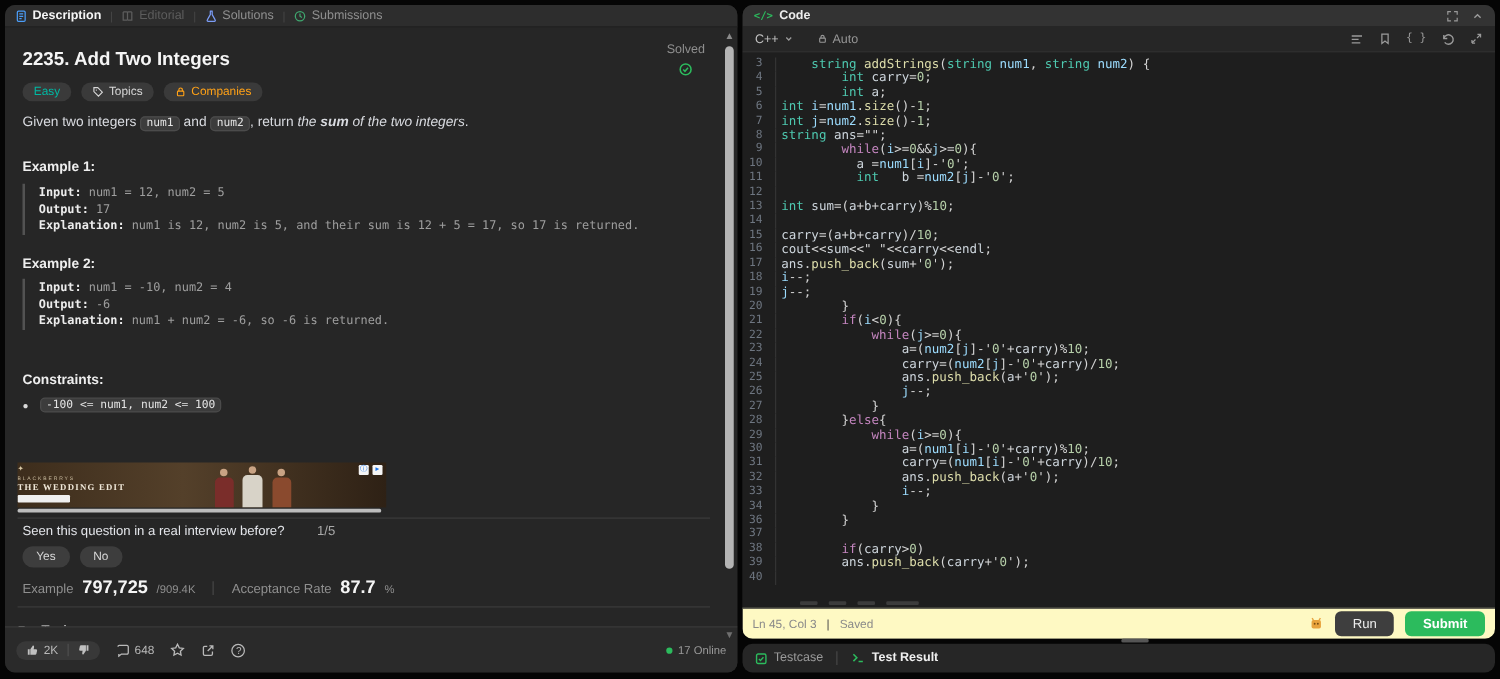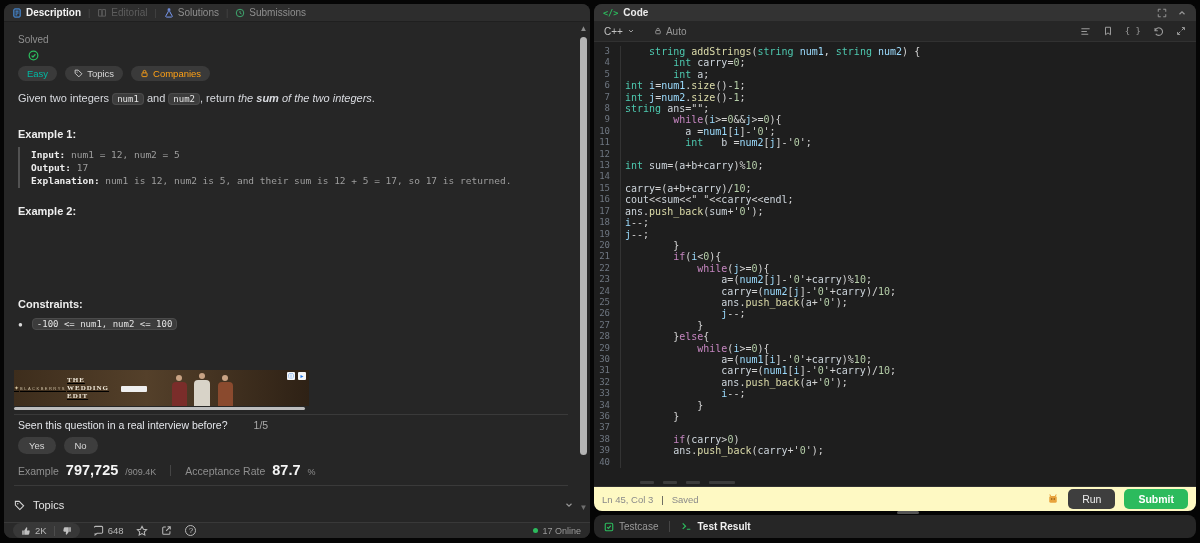--- a/index.html
+++ b/index.html
@@ -26,40 +26,40 @@
   code.chip, .chip{font-family:"DejaVu Sans Mono",monospace;font-size:9px;background:#3c3c3c;border:1px solid #4b4b4b;border-radius:4px;padding:0 4px;color:#e3e3e3;}
   .exh{font-size:11px;font-weight:bold;color:#eeeeee;}
   .exblock{border-left:2px solid #525252;padding:1px 0 1px 11px;font-family:"DejaVu Sans Mono",monospace;font-size:9.5px;line-height:13px;color:#9e9e9e;white-space:pre-wrap;}
   .exblock b{color:#ececec;}
   .bullet{display:flex;align-items:center;gap:9px;color:#d9d9d9;font-size:10px;}
   .it{font-style:italic;}
   .b{font-weight:bold;}
   .hr{position:absolute;left:10px;right:22px;height:1px;background:#3a3a3a;}
   
   .ad{top:348px;left:10px;width:295px;height:36px;position:absolute;background:linear-gradient(90deg,#3d2d1c 0%,#54402a 45%,#2e2115 100%);overflow:hidden;}
-  .ad-left{position:absolute;left:0;top:0;width:45%;height:100%;display:flex;flex-direction:row;align-items:center;justify-content:center;gap:1px;text-decoration:underline;}
+  .ad-left{position:absolute;left:0;top:0;width:45%;height:100%;display:flex;flex-direction:column;justify-content:center;gap:1px;}
   .ad-brand{font-size:4px;letter-spacing:1.5px;color:#cdbfa3;}
   .ad-title{font-family:"Liberation Serif",serif;font-size:7px;font-weight:bold;color:#f1e9da;letter-spacing:1px;}
   .ad-cta{width:42px;height:6px;background:#efefef;border-radius:1px;margin-top:1px;}
   .ad-logo{font-size:6px;color:#d9c9a6;line-height:5px;}
   .ad-man{position:absolute;bottom:0;border-radius:4px 4px 0 0;}
   .ad-head{position:absolute;border-radius:50%;background:#c9a384;width:6px;height:6px;}
   .ad-ic{position:absolute;top:2px;width:8px;height:8px;background:#f5f5f5;color:#1a73e8;font-size:6px;line-height:8px;text-align:center;border-radius:1px;}
   .ad-bar{position:absolute;top:385px;left:10px;width:291px;height:3px;background:#bdbdbd;border-radius:2px;}
   .survey{top:397px;display:flex;align-items:center;gap:26px;font-size:10.5px;color:#e3e5ea;}
   .survey .prog{color:#a9a9a9;}
   .yn{top:415px;display:flex;gap:8px;}
   .ynbtn{background:#3d3d3d;border:none;color:#d7d7d7;font-size:9.5px;padding:3px 11px;border-radius:11px;cursor:pointer;font-family:inherit;}
   .stats{top:440px;display:flex;align-items:baseline;gap:7px;font-size:10.5px;color:#8f8f8f;}
   .stats .big{font-size:14.5px;font-weight:bold;color:#f5f5f5;}
   .stats .small{font-size:9px;color:#8f8f8f;}
   .vdiv{width:1px;height:11px;background:#454545;align-self:center;margin:0 7px;}
   .topicsrow{top:470px;left:10px;right:16px;display:flex;justify-content:space-between;align-items:center;color:#e3e3e3;font-size:11px;position:absolute;padding-top:7px;}
   .topicsrow .lbl{display:flex;align-items:center;gap:8px;}
-  .lfooter{height:16px;background:#2a2a2a;border-top:1px solid #393939;display:flex;align-items:center;padding:0 9px;gap:13px;flex:none;color:#b9b9b9;}
+  .lfooter{height:37px;background:#2a2a2a;border-top:1px solid #393939;display:flex;align-items:center;padding:0 9px;gap:13px;flex:none;color:#b9b9b9;}
   .likepill{display:flex;align-items:center;background:#383838;border-radius:12px;padding:2px 8px;gap:7px;font-size:9.5px;color:#cfcfcf;}
   .likepill .pdiv{width:1px;height:10px;background:#4d4d4d;}
   .footicon{display:flex;align-items:center;gap:4px;font-size:9.5px;color:#b9b9b9;cursor:pointer;}
   .online{margin-left:auto;display:flex;align-items:center;gap:4px;font-size:9px;color:#9a9a9a;}
   .dot{width:5px;height:5px;border-radius:50%;background:#2cbb5d;}
   
   .sb{position:absolute;right:2px;top:20px;bottom:26px;width:9px;}
   .sb .thumb{position:absolute;left:1px;width:7px;top:13px;height:418px;background:#b4b4b4;border-radius:4px;}
   .sb .up,.sb .down{position:absolute;left:0;width:9px;height:9px;color:#8a8a8a;font-size:8px;line-height:9px;text-align:center;}
   .sb .up{top:0;}
@@ -126,20 +126,21 @@
       <svg width="10" height="10" viewBox="0 0 16 16" fill="none" stroke="#3fa76f" stroke-width="1.6">
           <circle cx="8" cy="8" r="6"></circle>
           <path d="M8 4.5V8l2.5 1.5"></path>
         </svg>
       <span>Submissions</span>
     </div>
   </div>
 
   <div class="content">
     <div class="abs titlerow">
+      <div class="title">2235. Add Two Integers</div>
       <div class="solved">
         <span>Solved</span>
         <svg width="11" height="11" viewBox="0 0 16 16" fill="none" stroke="#2cbb5d" stroke-width="1.8">
             <circle cx="8" cy="8" r="6.3"></circle>
             <path d="M5.2 8.2l2 2 3.6-4"></path>
           </svg>
       </div>
     </div>
 
     <div class="abs badges">
@@ -161,20 +162,23 @@
     </div>
 
     <div class="abs desc"><span>Given two integers </span><code class="chip">num1</code><span> and </span><code class="chip">num2</code><span>, return </span><span class="it">the </span><span class="it b">sum</span><span class="it"> of the two integers</span><span>.</span></div>
 
     <div class="abs exh" style="top:106px">Example 1:</div>
     <div class="abs exblock" style="top:125px"><b>Input:</b><span> num1 = 12, num2 = 5</span>
 <b>Output:</b><span> 17</span>
 <b>Explanation:</b><span> num1 is 12, num2 is 5, and their sum is 12 + 5 = 17, so 17 is returned.</span></div>
 
     <div class="abs exh" style="top:183px">Example 2:</div>
+    <div class="abs exblock" style="top:201px"><b>Input:</b><span> num1 = -10, num2 = 4</span>
+<b>Output:</b><span> -6</span>
+<b>Explanation:</b><span> num1 + num2 = -6, so -6 is returned.</span></div>
 
     <div class="abs exh" style="top:276px">Constraints:</div>
     <div class="abs bullet" style="top:296px">
       <span style="font-size:8px;">●</span>
       <span class="chip">-100 &lt;= num1, num2 &lt;= 100</span>
     </div>
 
     <div class="ad">
       <div class="ad-left">
         <span class="ad-logo">✦</span>

